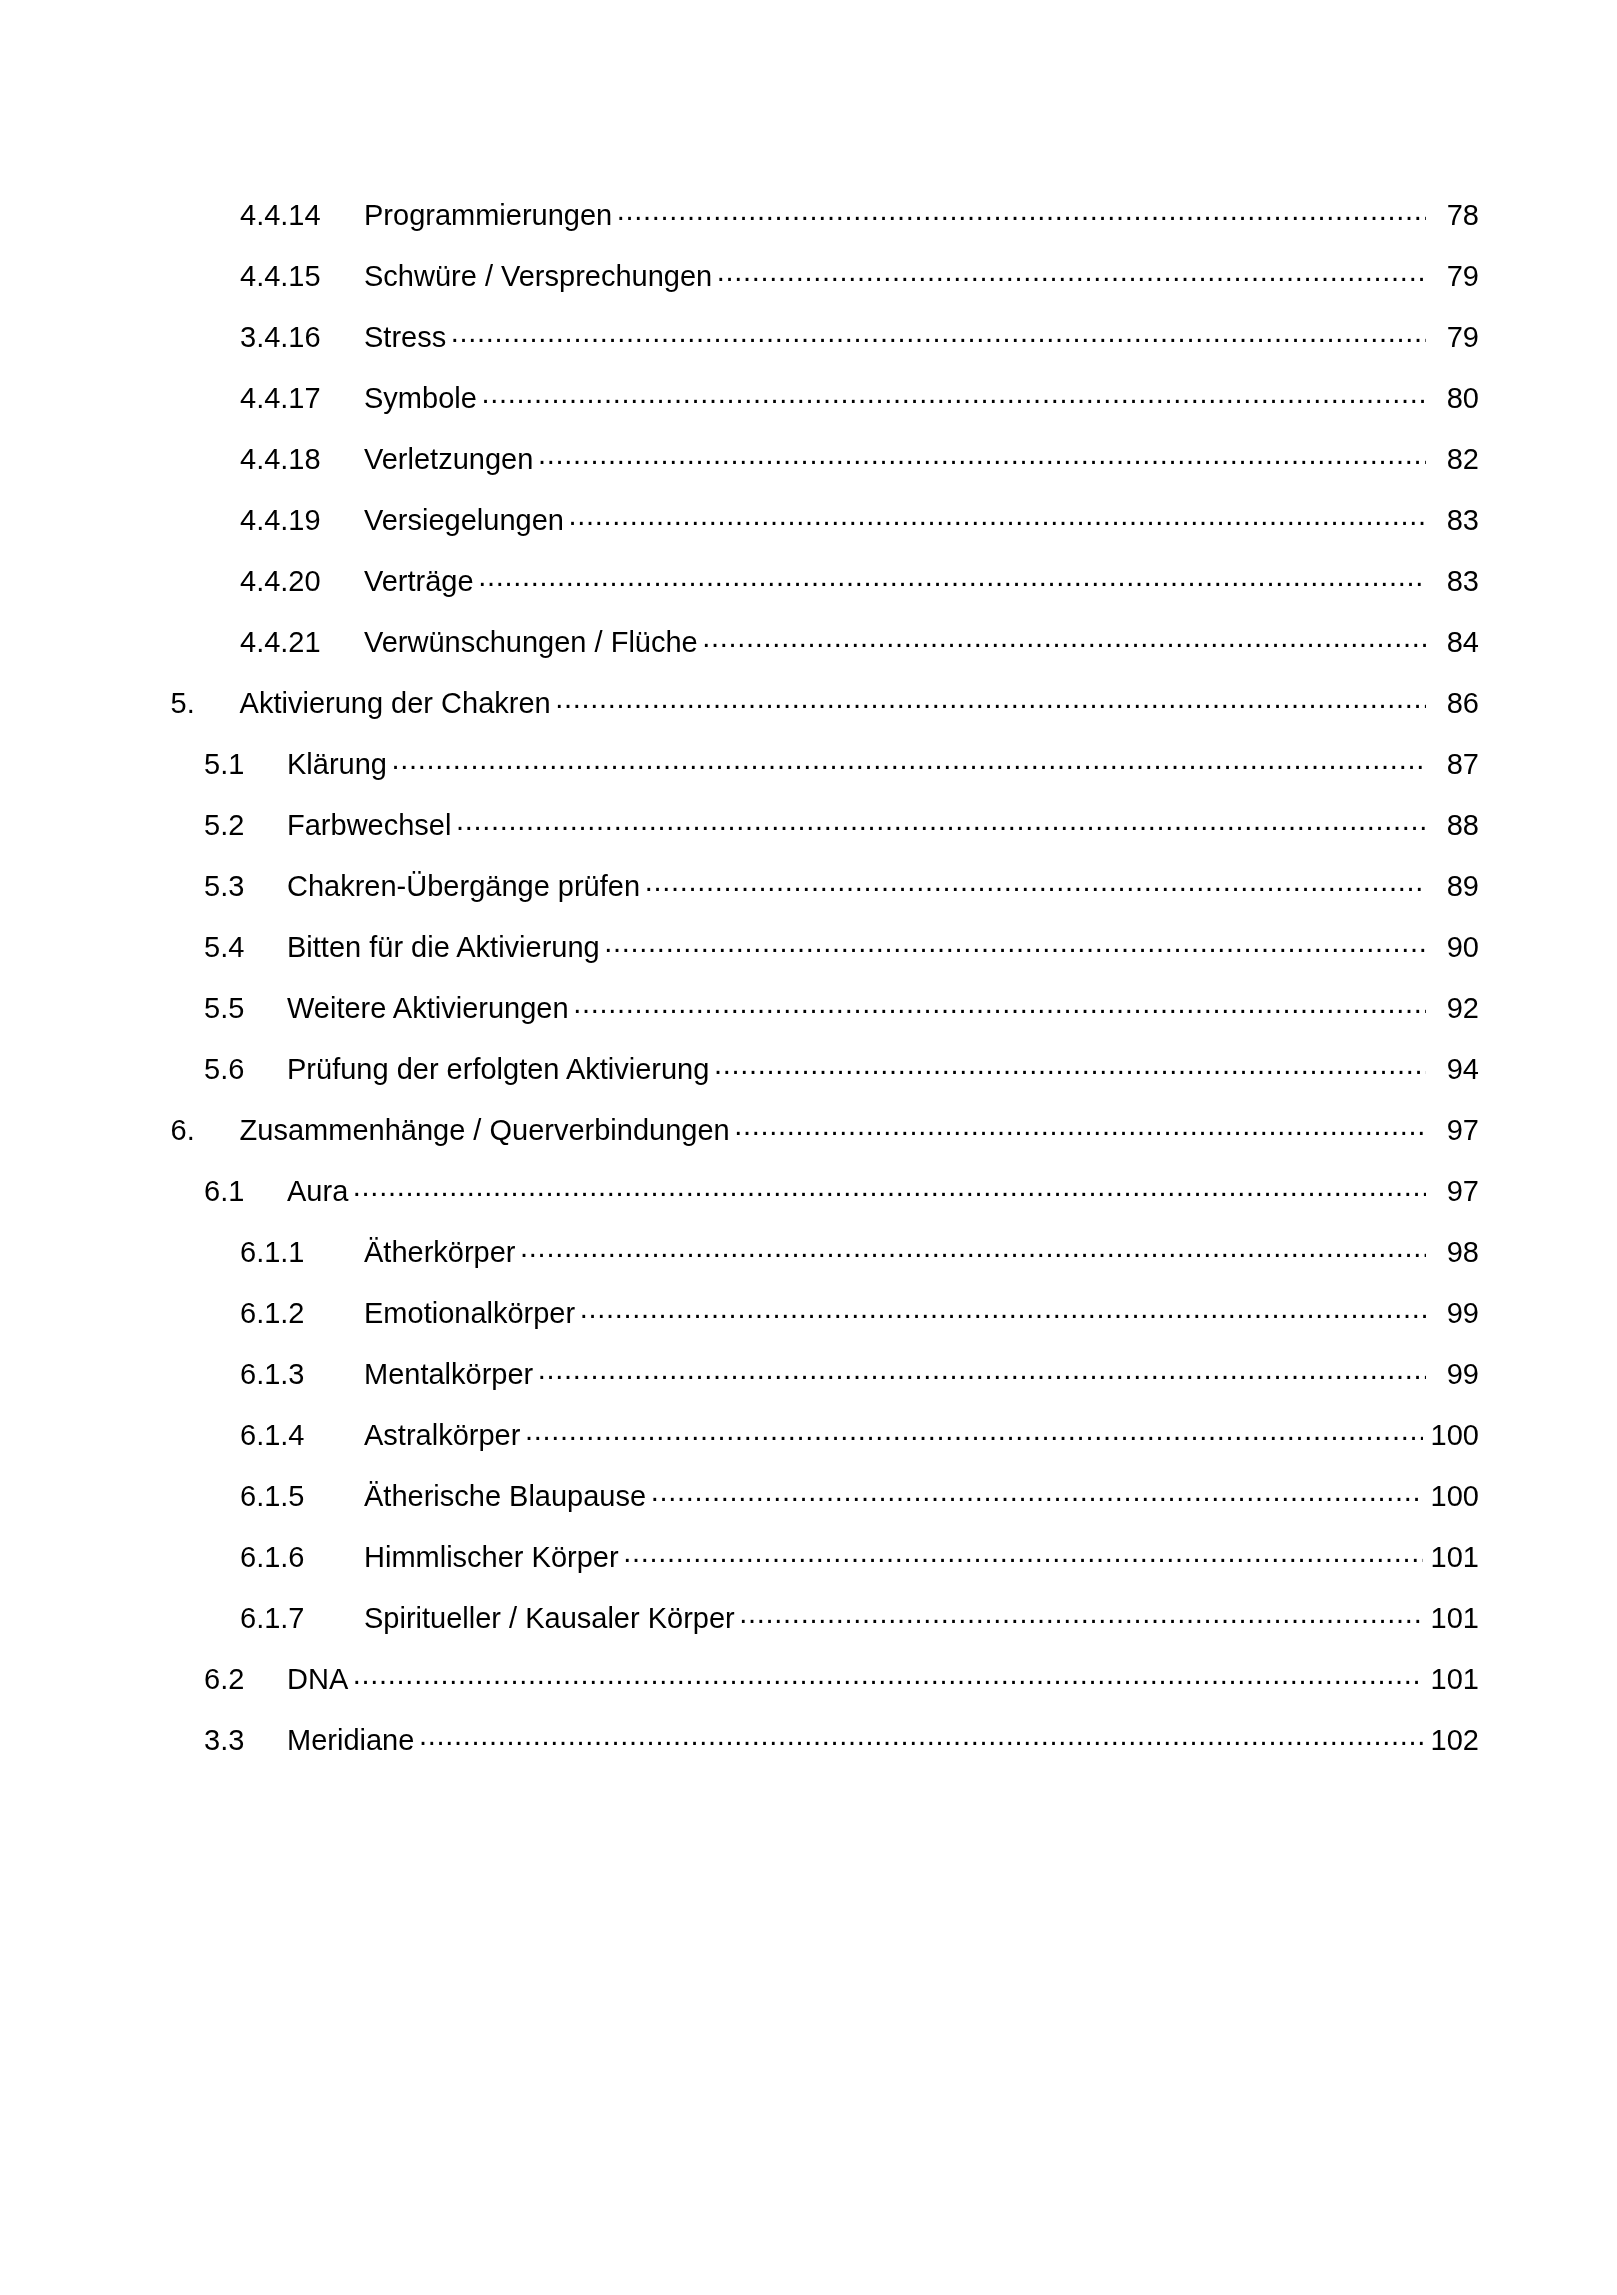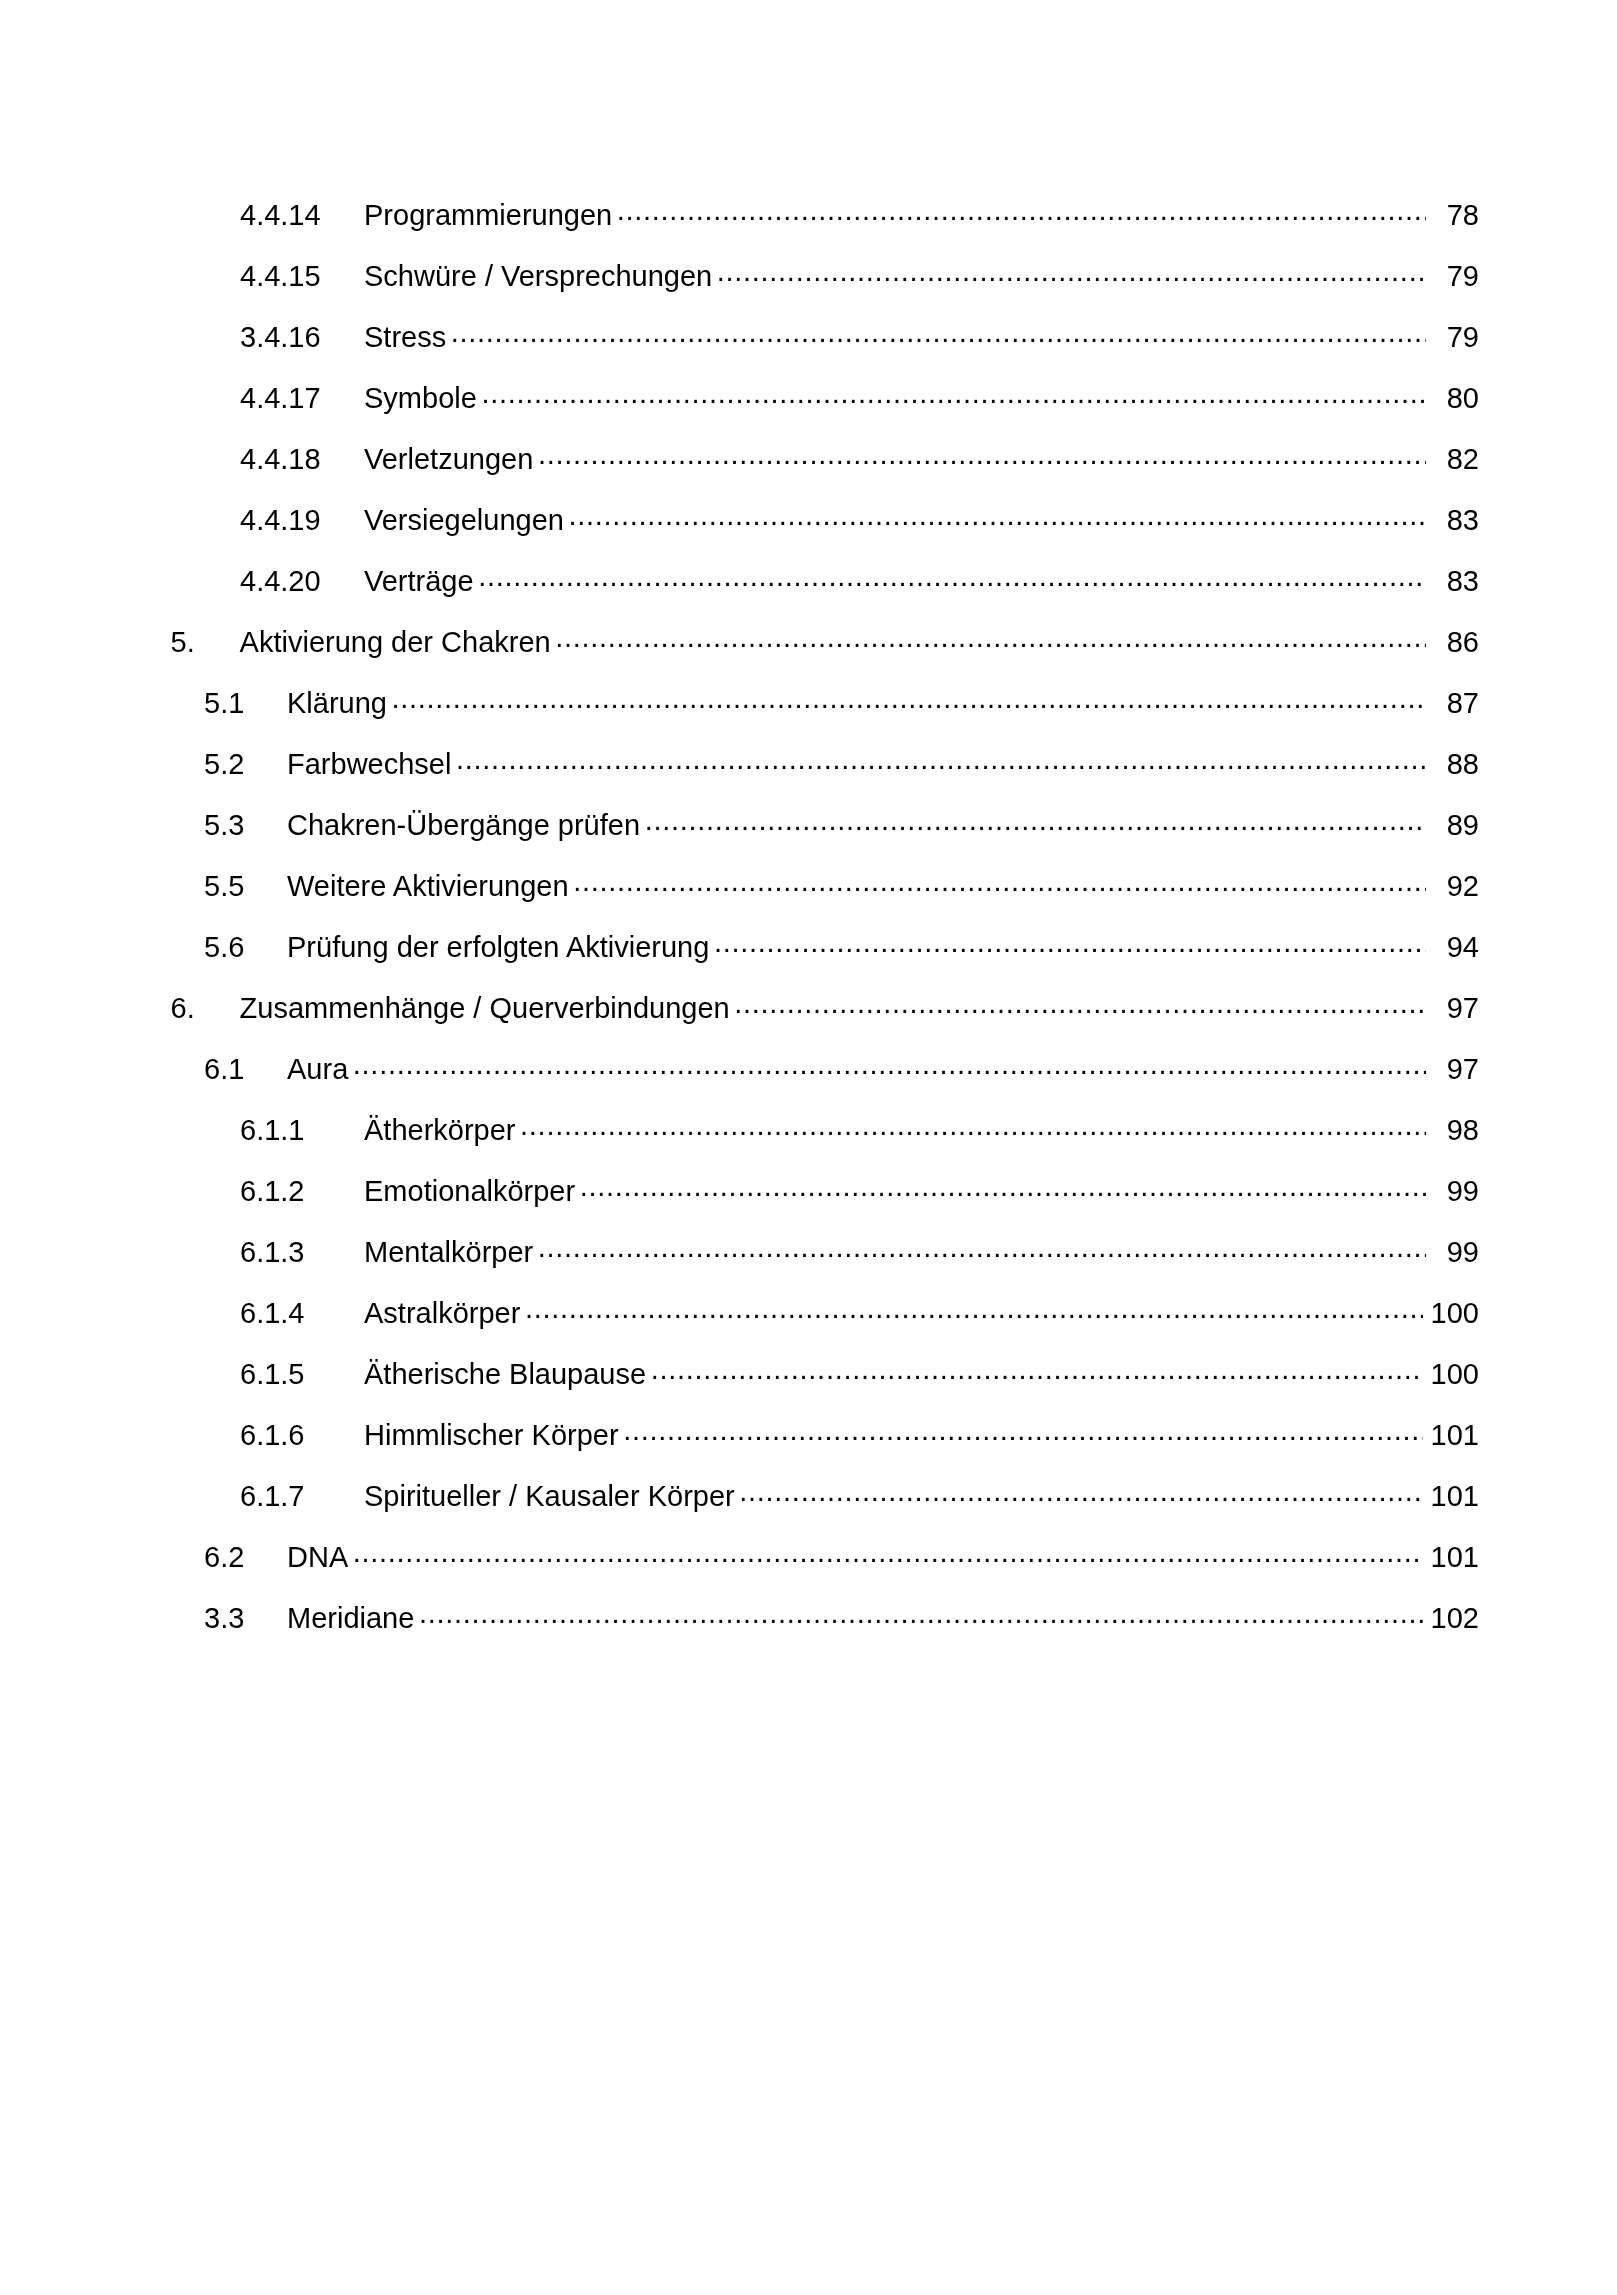--- a/index.html
+++ b/index.html
@@ -111,20 +111,26 @@
         <span class="label">Versiegelungen</span>
         <span class="leader"></span>
         <span class="page-no">83</span>
       </div>
       <div class="toc-entry lvl-3">
         <span class="num num-3">4.4.20</span>
         <span class="label">Verträge</span>
         <span class="leader"></span>
         <span class="page-no">83</span>
       </div>
+      <div class="toc-entry lvl-3">
+        <span class="num num-3">4.4.21</span>
+        <span class="label">Verwünschungen / Flüche</span>
+        <span class="leader"></span>
+        <span class="page-no">84</span>
+      </div>
       <div class="toc-entry lvl-1">
         <span class="num num-1">5.</span>
         <span class="label">Aktivierung der Chakren</span>
         <span class="leader"></span>
         <span class="page-no">86</span>
       </div>
       <div class="toc-entry lvl-2">
         <span class="num num-2">5.1</span>
         <span class="label">Klärung</span>
         <span class="leader"></span>
@@ -136,20 +142,26 @@
         <span class="leader"></span>
         <span class="page-no">88</span>
       </div>
       <div class="toc-entry lvl-2">
         <span class="num num-2">5.3</span>
         <span class="label">Chakren-Übergänge prüfen</span>
         <span class="leader"></span>
         <span class="page-no">89</span>
       </div>
       <div class="toc-entry lvl-2">
+        <span class="num num-2">5.4</span>
+        <span class="label">Bitten für die Aktivierung</span>
+        <span class="leader"></span>
+        <span class="page-no">90</span>
+      </div>
+      <div class="toc-entry lvl-2">
         <span class="num num-2">5.5</span>
         <span class="label">Weitere Aktivierungen</span>
         <span class="leader"></span>
         <span class="page-no">92</span>
       </div>
       <div class="toc-entry lvl-2">
         <span class="num num-2">5.6</span>
         <span class="label">Prüfung der erfolgten Aktivierung</span>
         <span class="leader"></span>
         <span class="page-no">94</span>

